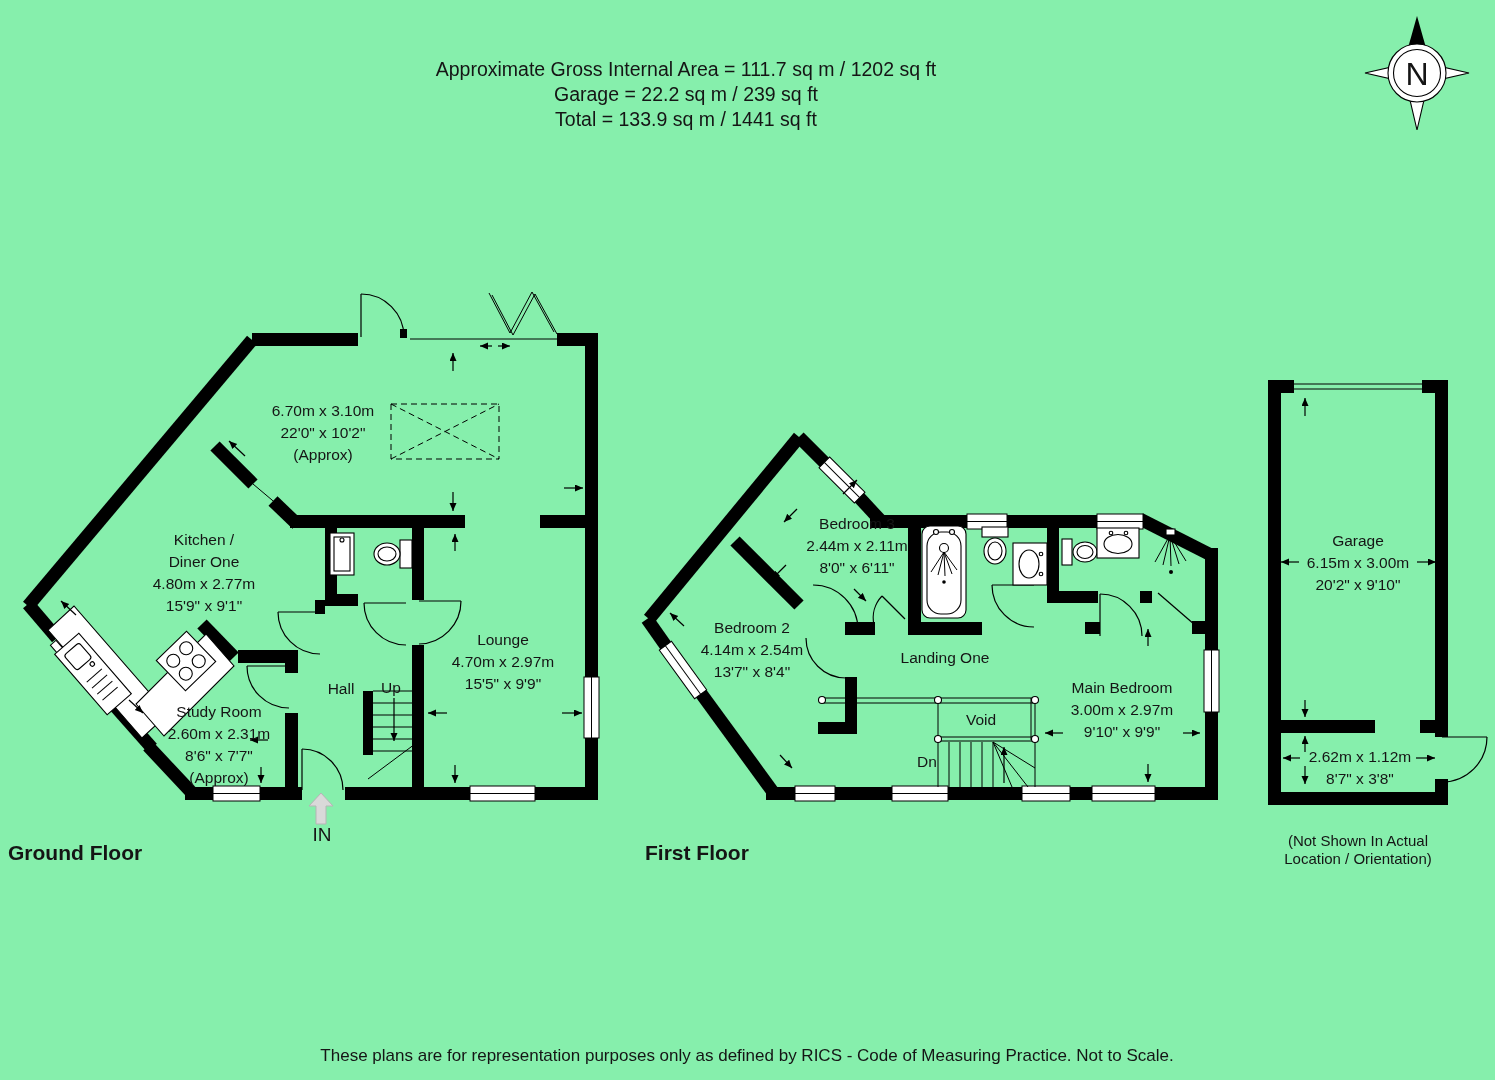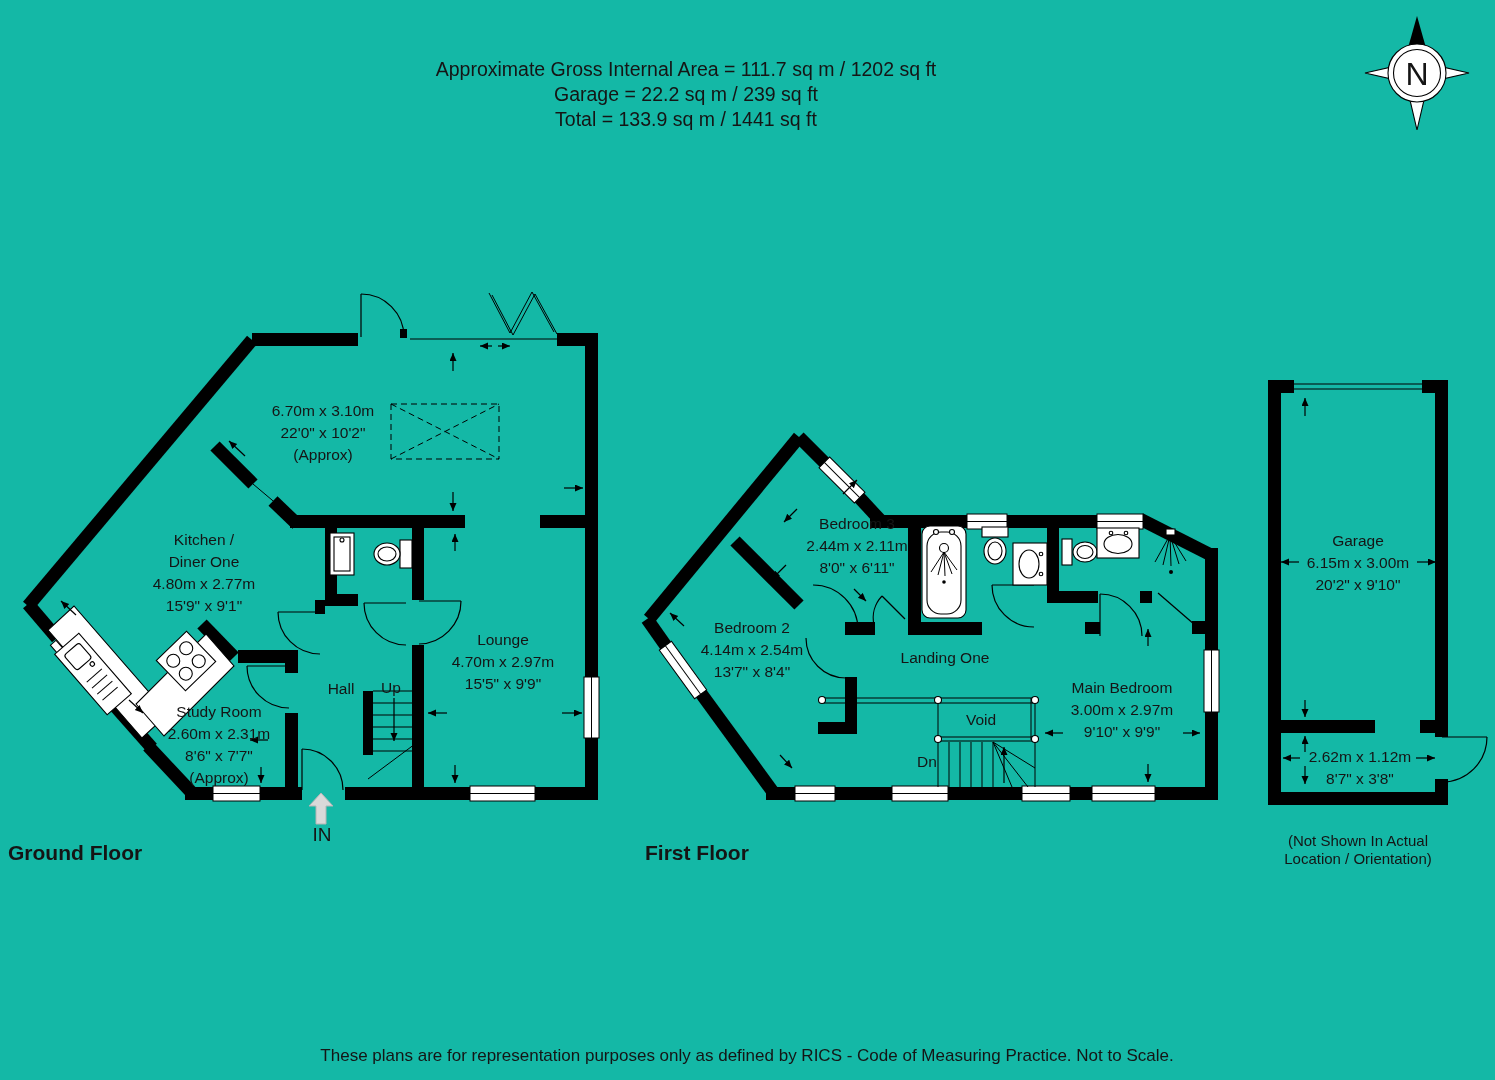--- a/index.html
+++ b/index.html
@@ -1,16 +1,16 @@
 <!DOCTYPE html>
 <html><head>
 <meta charset="utf-8">
 <style>
   html,body{margin:0;padding:0;background:#fff;}
-  .canvas{position:relative;width:1495px;height:1080px;background:#14b8a6;overflow:hidden;
+  .canvas{position:relative;width:1495px;height:1080px;background:#86efac;overflow:hidden;
           font-family:"Liberation Sans",sans-serif;}
   svg{position:absolute;left:0;top:0;}
   svg text{font-family:"Liberation Sans",sans-serif;fill:#151515;}
   .hdr{font-size:19.5px;text-anchor:middle;}
   .room{font-size:15.5px;text-anchor:middle;}
   .small{font-size:15px;text-anchor:middle;}
   .flabel{font-size:21px;font-weight:bold;}
   .ftr{font-size:17px;text-anchor:middle;}
   .ncompass{font-size:32px;text-anchor:middle;}
   .w{fill:#000;}

